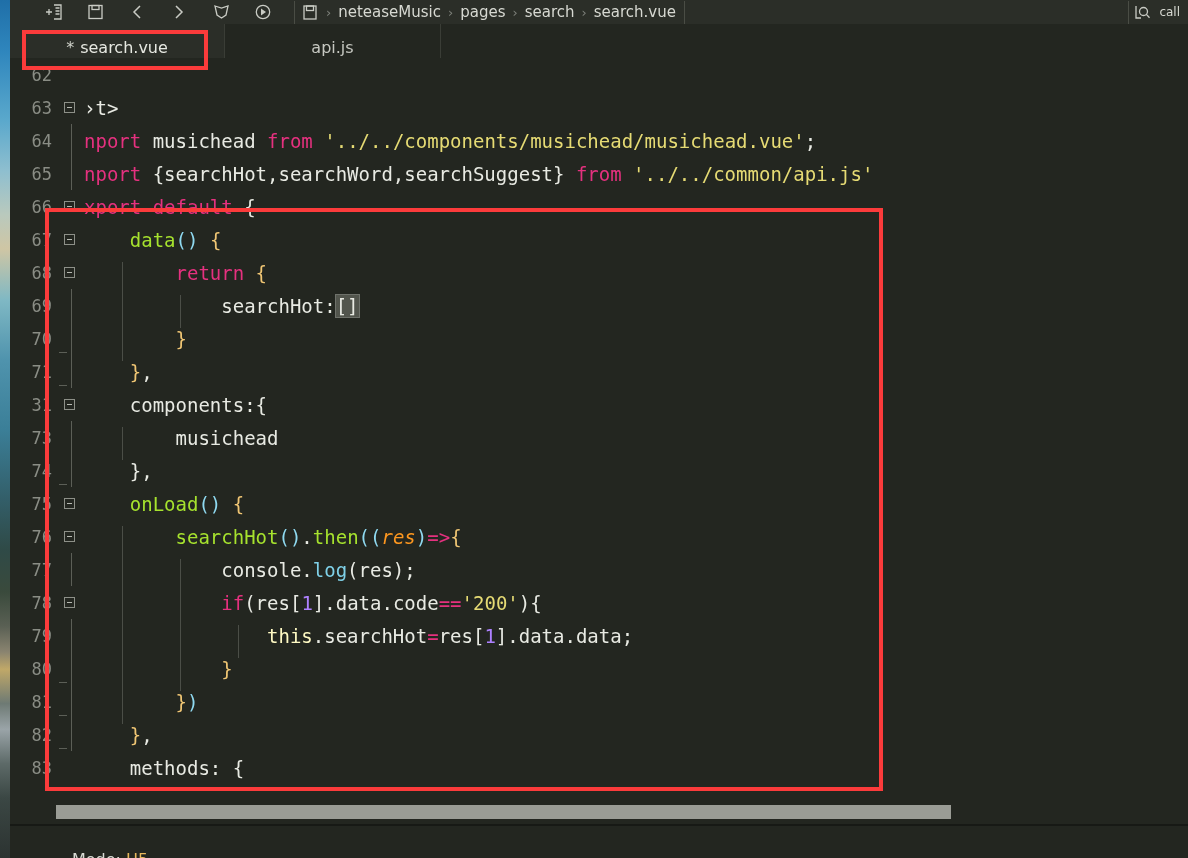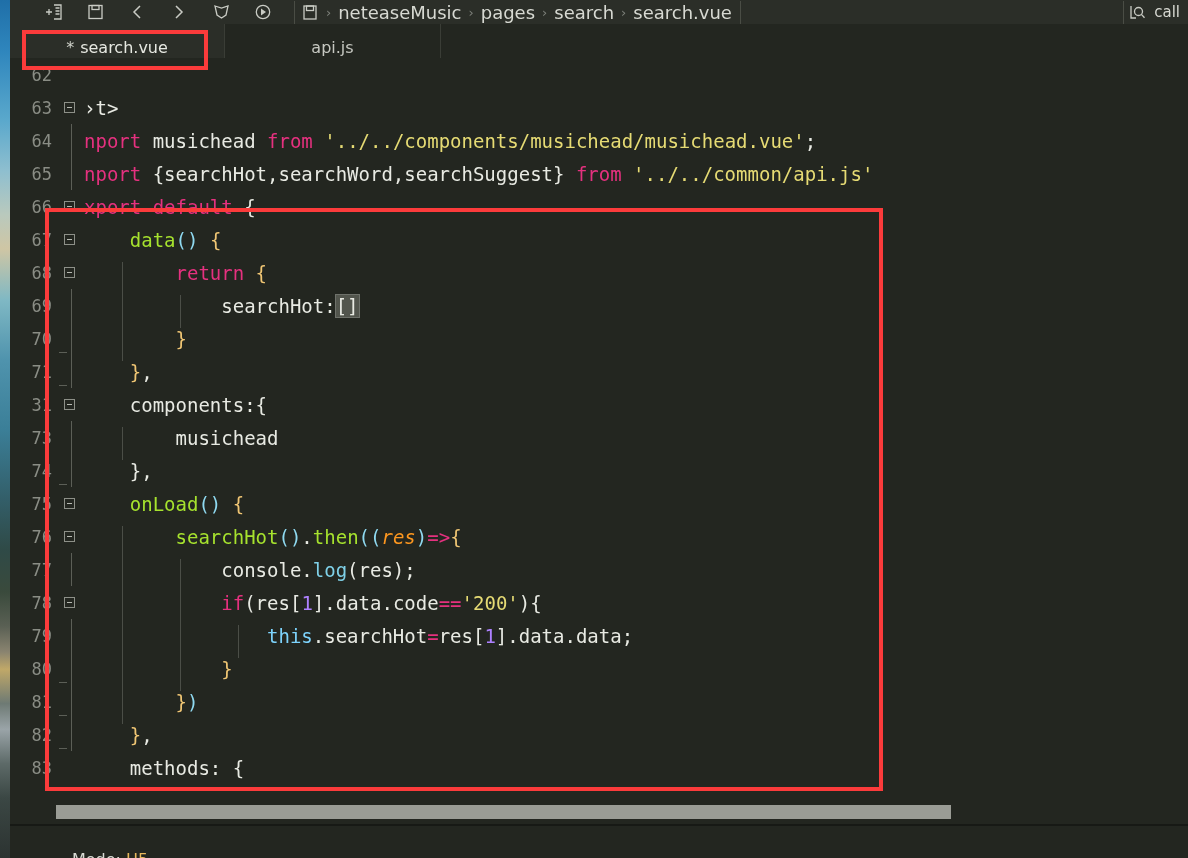--- a/index.html
+++ b/index.html
@@ -107,21 +107,21 @@
     width: 22px;
     display: flex;
     align-items: center;
     justify-content: center;
     color: #c9cbc4;
     flex: 0 0 auto;
   }
   .bc-item {
     color: #d7d9d2;
     font-family: "DejaVu Sans", sans-serif;
-    font-size: 18px;
+    font-size: 15px;
     white-space: nowrap;
     padding: 0 2px;
   }
   .bc-sep {
     color: #7d807a;
     font-family: "DejaVu Sans", sans-serif;
     font-size: 13px;
     padding: 0 5px;
   }
 
@@ -136,21 +136,21 @@
   }
   .tb-search .si {
     color: #c9cbc4;
     display: flex;
     align-items: center;
     margin-right: 8px;
   }
   .tb-search .stext {
     color: #d7d9d2;
     font-family: "DejaVu Sans", sans-serif;
-    font-size: 15px;
+    font-size: 12px;
     white-space: nowrap;
   }
 
   
   .tabbar {
     position: absolute;
     left: 10px; top: 24px;
     width: 1178px;
     height: 46px;
     background: #232620;
@@ -265,21 +265,21 @@
     top: 0; height: 33px;
   }
 
   
   .t-kw       { color: #e5317f; }   
   .t-fn       { color: #a6e22e; }   
   .t-fn2      { color: #7fd1e8; }   
   .t-str      { color: #e6db74; }   
   .t-plain    { color: #e8eae3; }
   .t-num      { color: #ae81ff; }   
-  .t-this     { color: #7dd3fc; }   
+  .t-this     { color: #fef9c3; }   
   .t-param    { color: #fd971f; font-style: italic; }
   .t-paren-b  { color: #8fd9f0; }
   .t-paren-o  { color: #f0c674; }
   .t-op       { color: #e5317f; }
 
   .sel-bracket {
     background: #52554d;
     outline: 1px solid #6e716a;
   }
 

